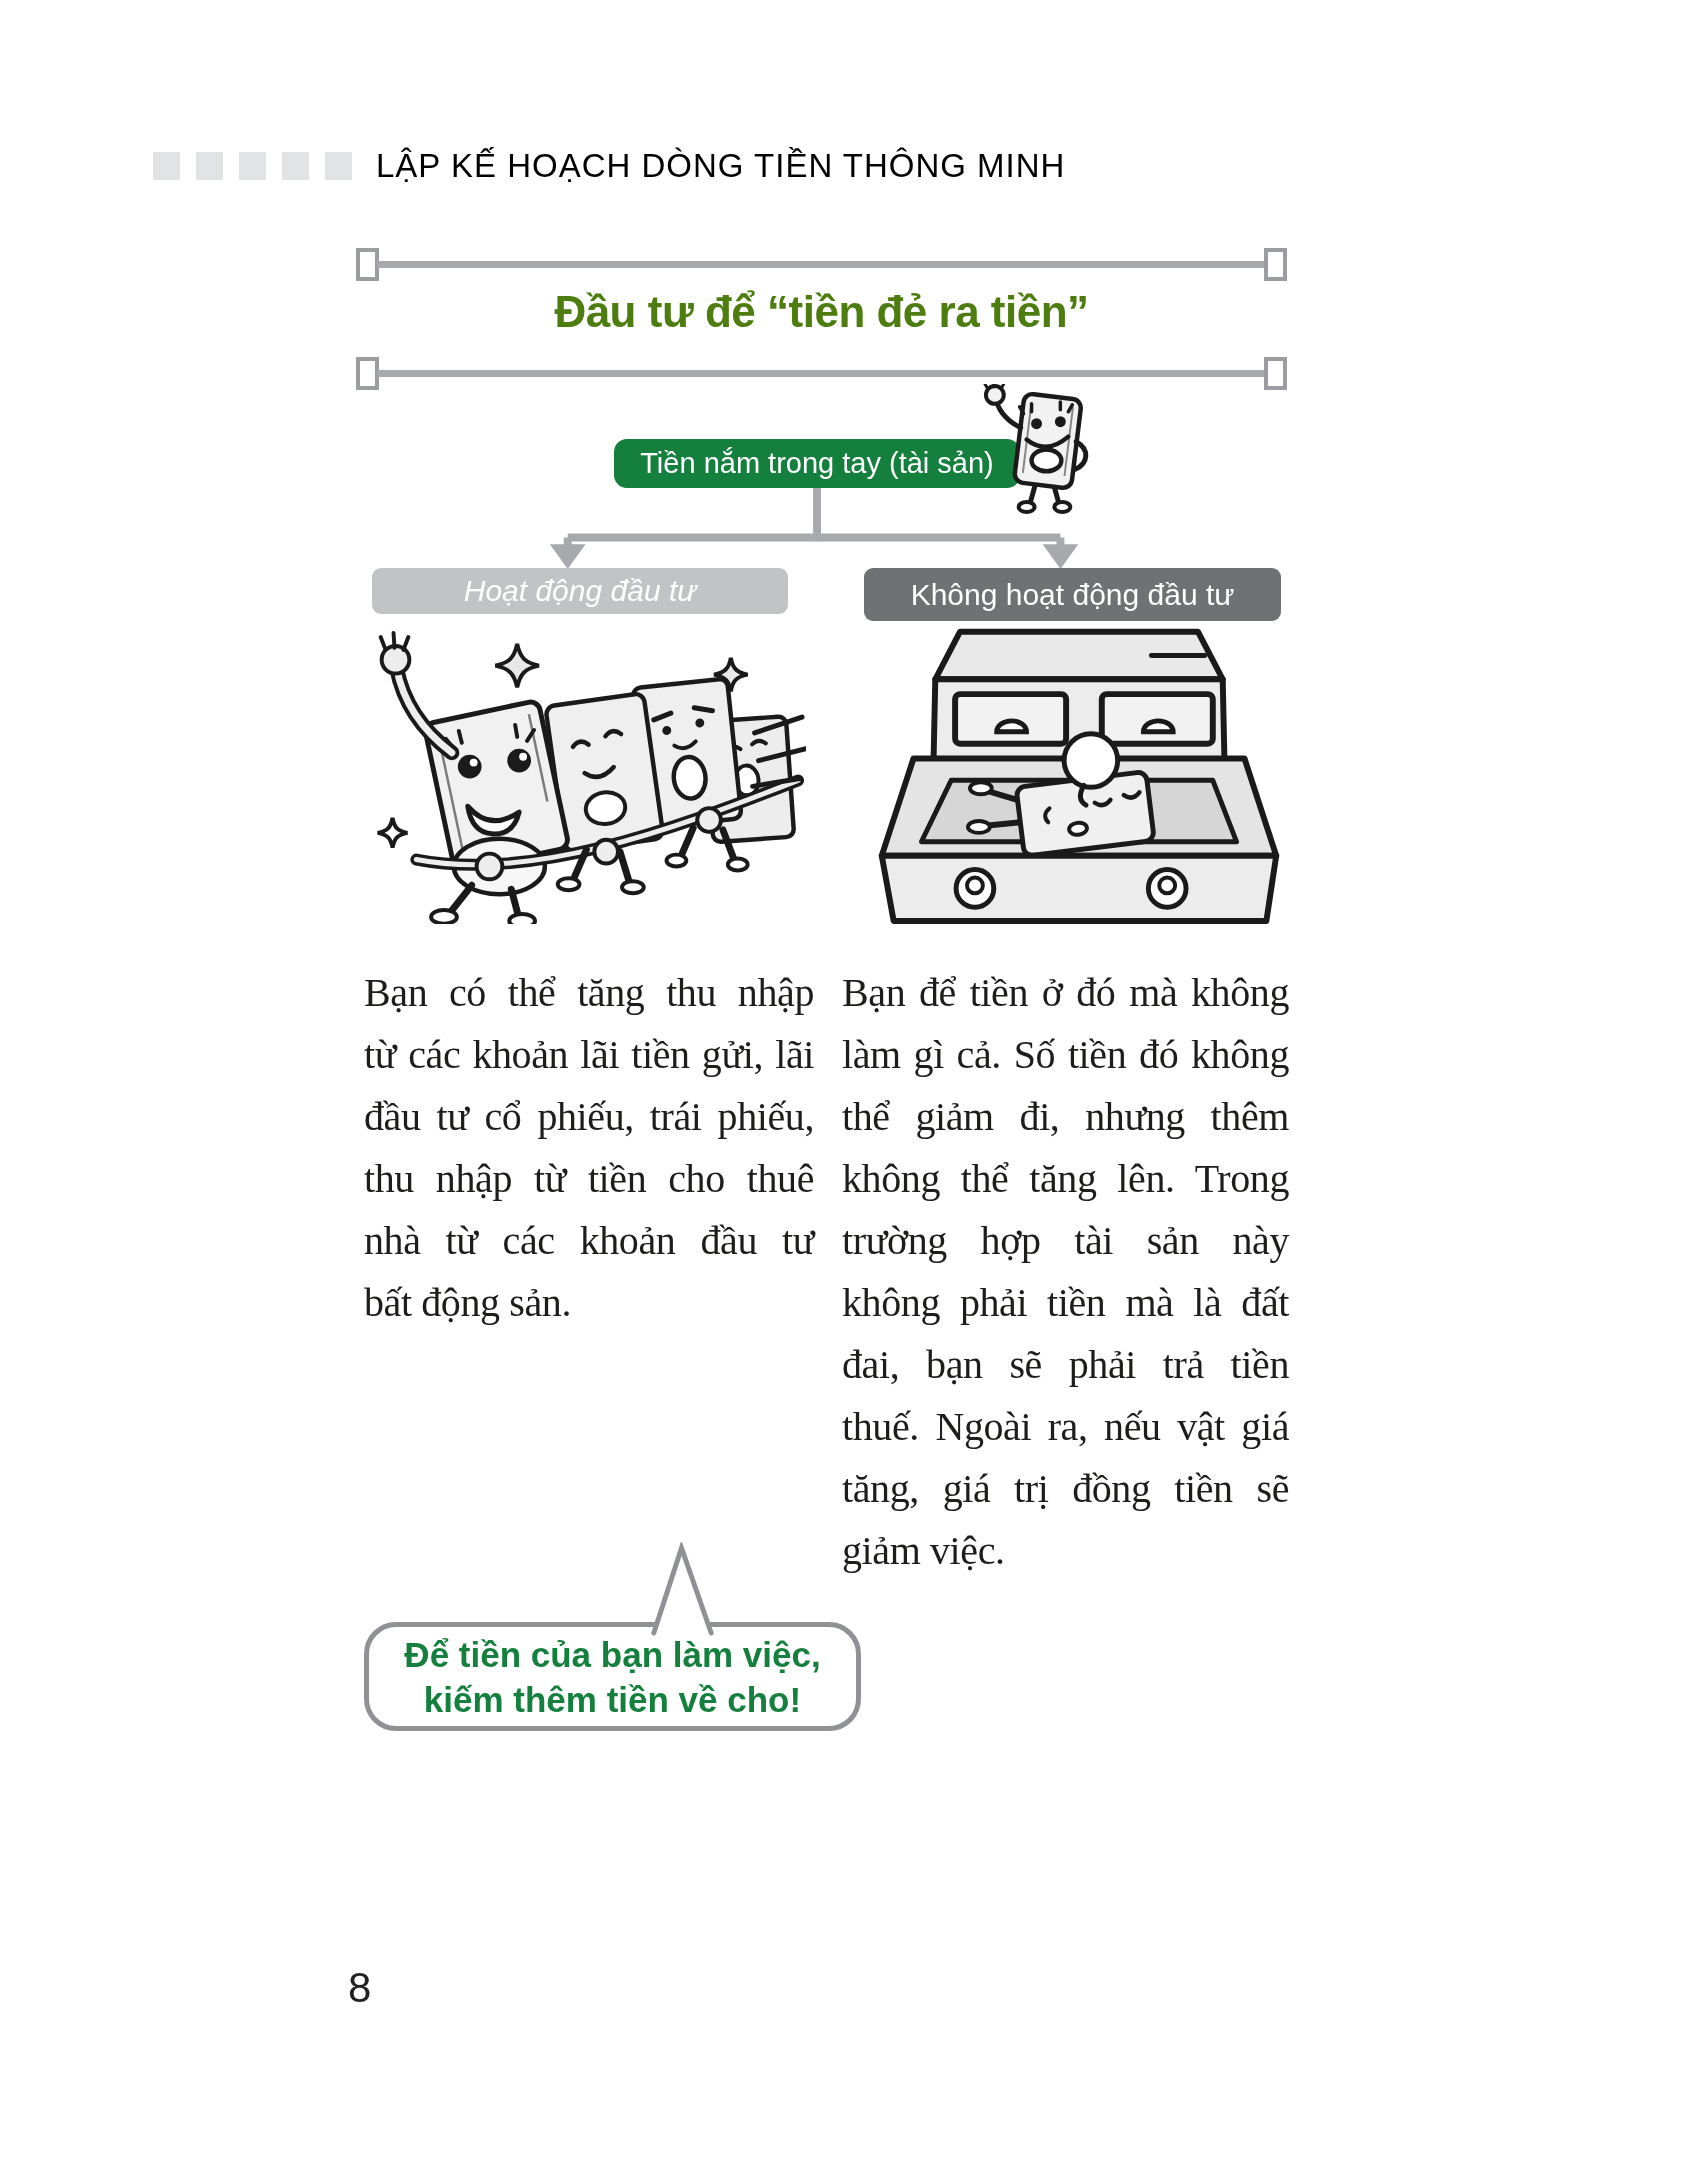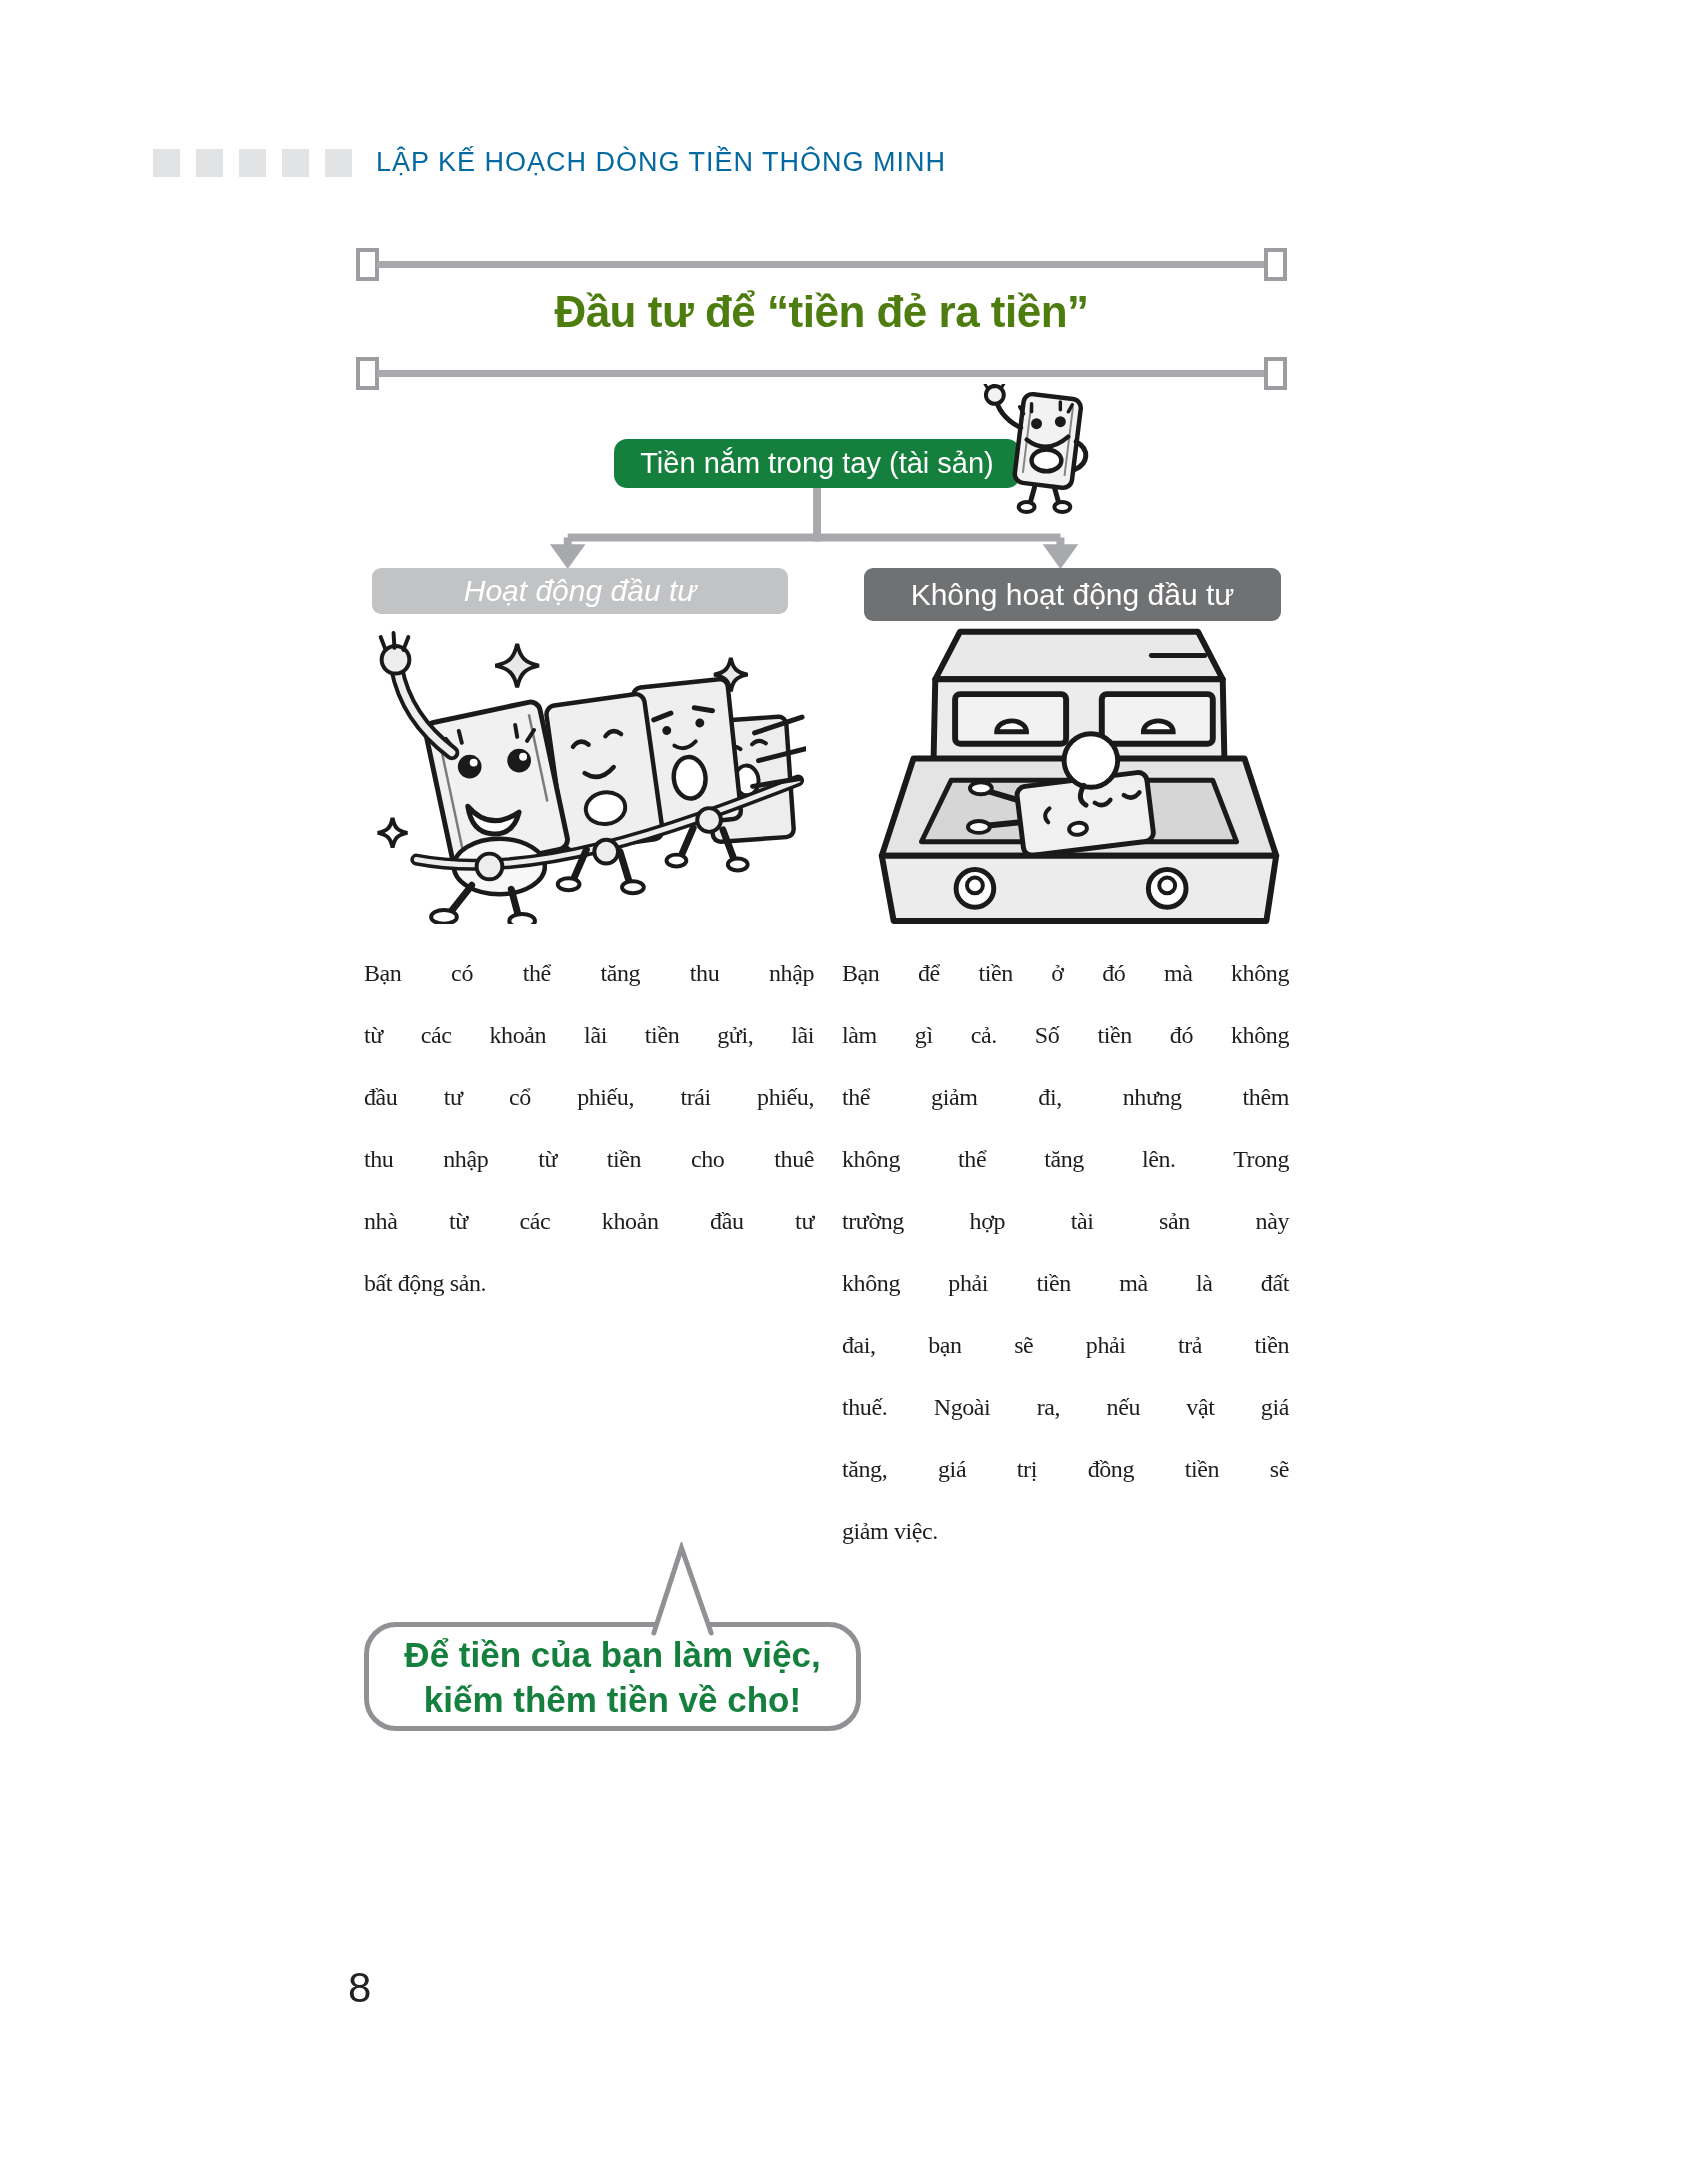--- a/index.html
+++ b/index.html
@@ -3,21 +3,21 @@
 <meta charset="utf-8">
 <style>
   html,body{margin:0;padding:0;background:#fff;}
   #page{position:relative;width:1683px;height:2178px;background:#ffffff;
         font-family:"Liberation Sans",sans-serif;overflow:hidden;}
 
   
   .header{position:absolute;left:153px;top:147px;display:flex;align-items:center;}
   .squares{display:flex;}
   .sq{width:27px;height:28px;background:#e2e3e4;margin-right:16px;}
-  .header-title{font-size:27px;color:#0369a1;letter-spacing:1px;margin-left:8px;white-space:nowrap;}
+  .header-title{font-size:33px;color:#000000;letter-spacing:1px;margin-left:8px;white-space:nowrap;}
 
   
   .rule-row{position:absolute;left:356px;width:931px;height:30px;display:flex;align-items:center;}
   .rule-top{top:249px;}
   .rule-bottom{top:358px;}
   .endcap{width:15px;height:25px;background:#fff;border:4px solid #9b9da0;flex:none;}
   .rule{flex:1;height:7px;background:#a7a9ac;margin:0 -2px;}
   .section-title{position:absolute;left:356px;top:287px;width:931px;text-align:center;
       font-weight:bold;font-size:44px;color:#4d7c0f;letter-spacing:-0.5px;}
 
@@ -27,22 +27,22 @@
   .flow-left{left:372px;top:568px;width:416px;height:46px;background:#c1c3c5;border-radius:9px;font-size:30px;font-style:italic;}
   .flow-right{left:864px;top:568px;width:417px;height:53px;background:#6f7173;border-radius:9px;font-size:30px;}
   .connector{position:absolute;left:535px;top:485px;width:574px;height:94px;}
   .mascot{position:absolute;left:975px;top:384px;width:131px;height:131px;z-index:2;}
 
   
   .illus-left{position:absolute;left:351px;top:622px;width:455px;height:302px;}
   .illus-right{position:absolute;left:856px;top:592px;width:446px;height:342px;}
 
   
-  .textcol{position:absolute;top:942px;font-family:"Liberation Serif",serif;
-           font-size:24px;color:#1d1d1b;letter-spacing:-0.4px;}
+  .textcol{position:absolute;top:962px;font-family:"Liberation Serif",serif;
+           font-size:40px;color:#1d1d1b;letter-spacing:-0.4px;}
   .col-left{left:364px;width:450px;}
   .col-right{left:842px;width:447px;}
   .textcol .line{line-height:62px;text-align:justify;text-align-last:justify;}
   .textcol .line.last{text-align-last:left;}
 
   
   .bubble{position:absolute;left:364px;top:1622px;width:487px;height:99px;background:#fff;
           border:5px solid #8f9194;border-radius:32px;display:flex;flex-direction:column;
           justify-content:center;z-index:1;}
   .bubble-line{text-align:center;font-weight:bold;font-size:35px;line-height:45px;color:#15803d;white-space:nowrap;}

